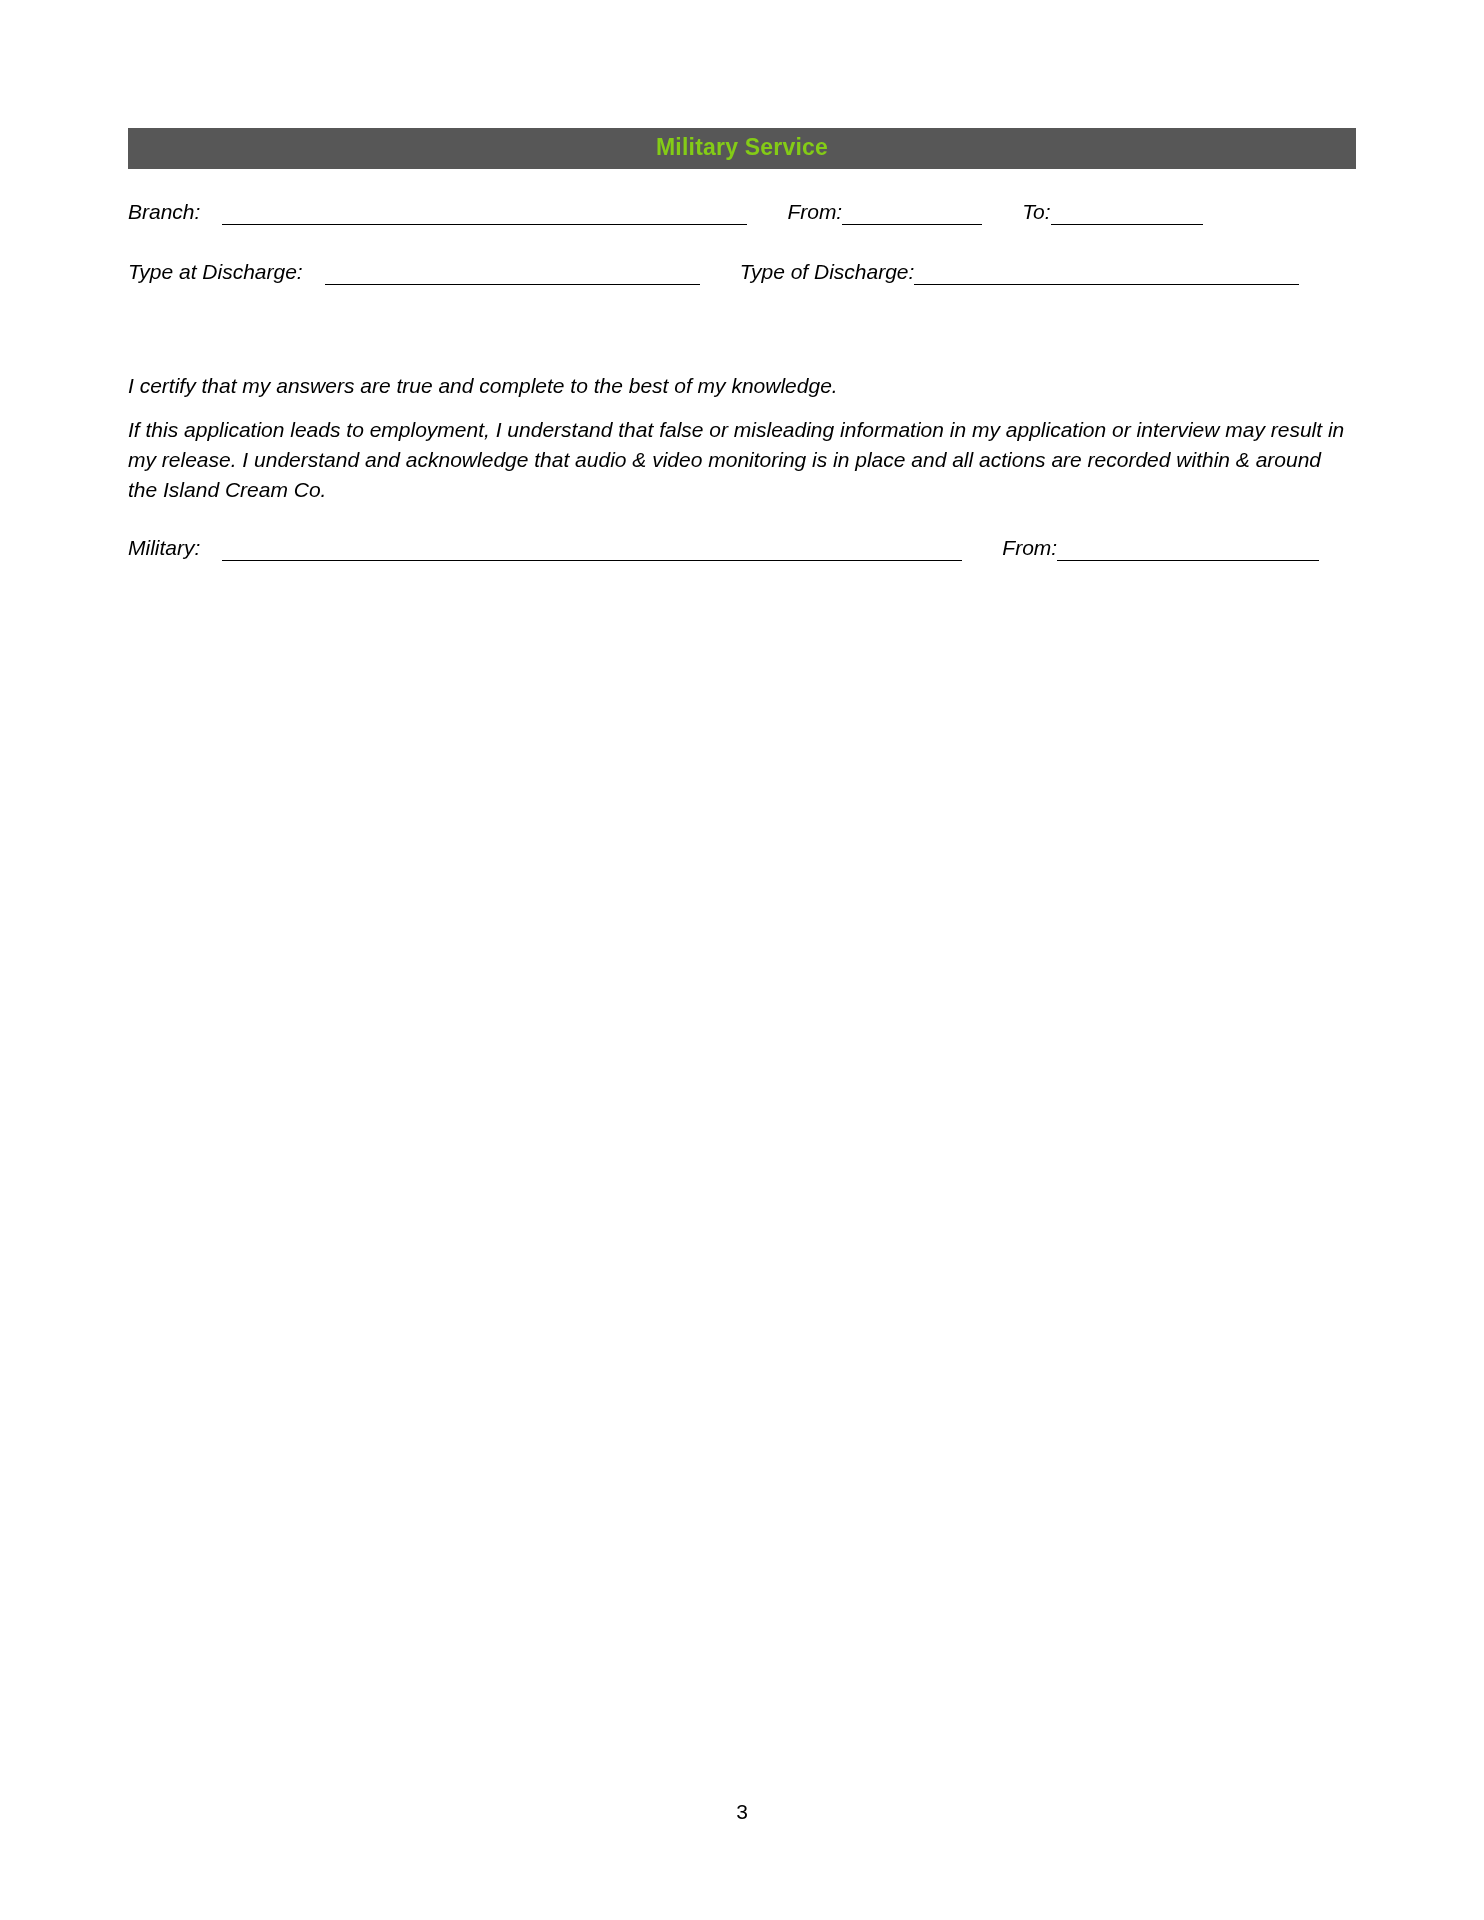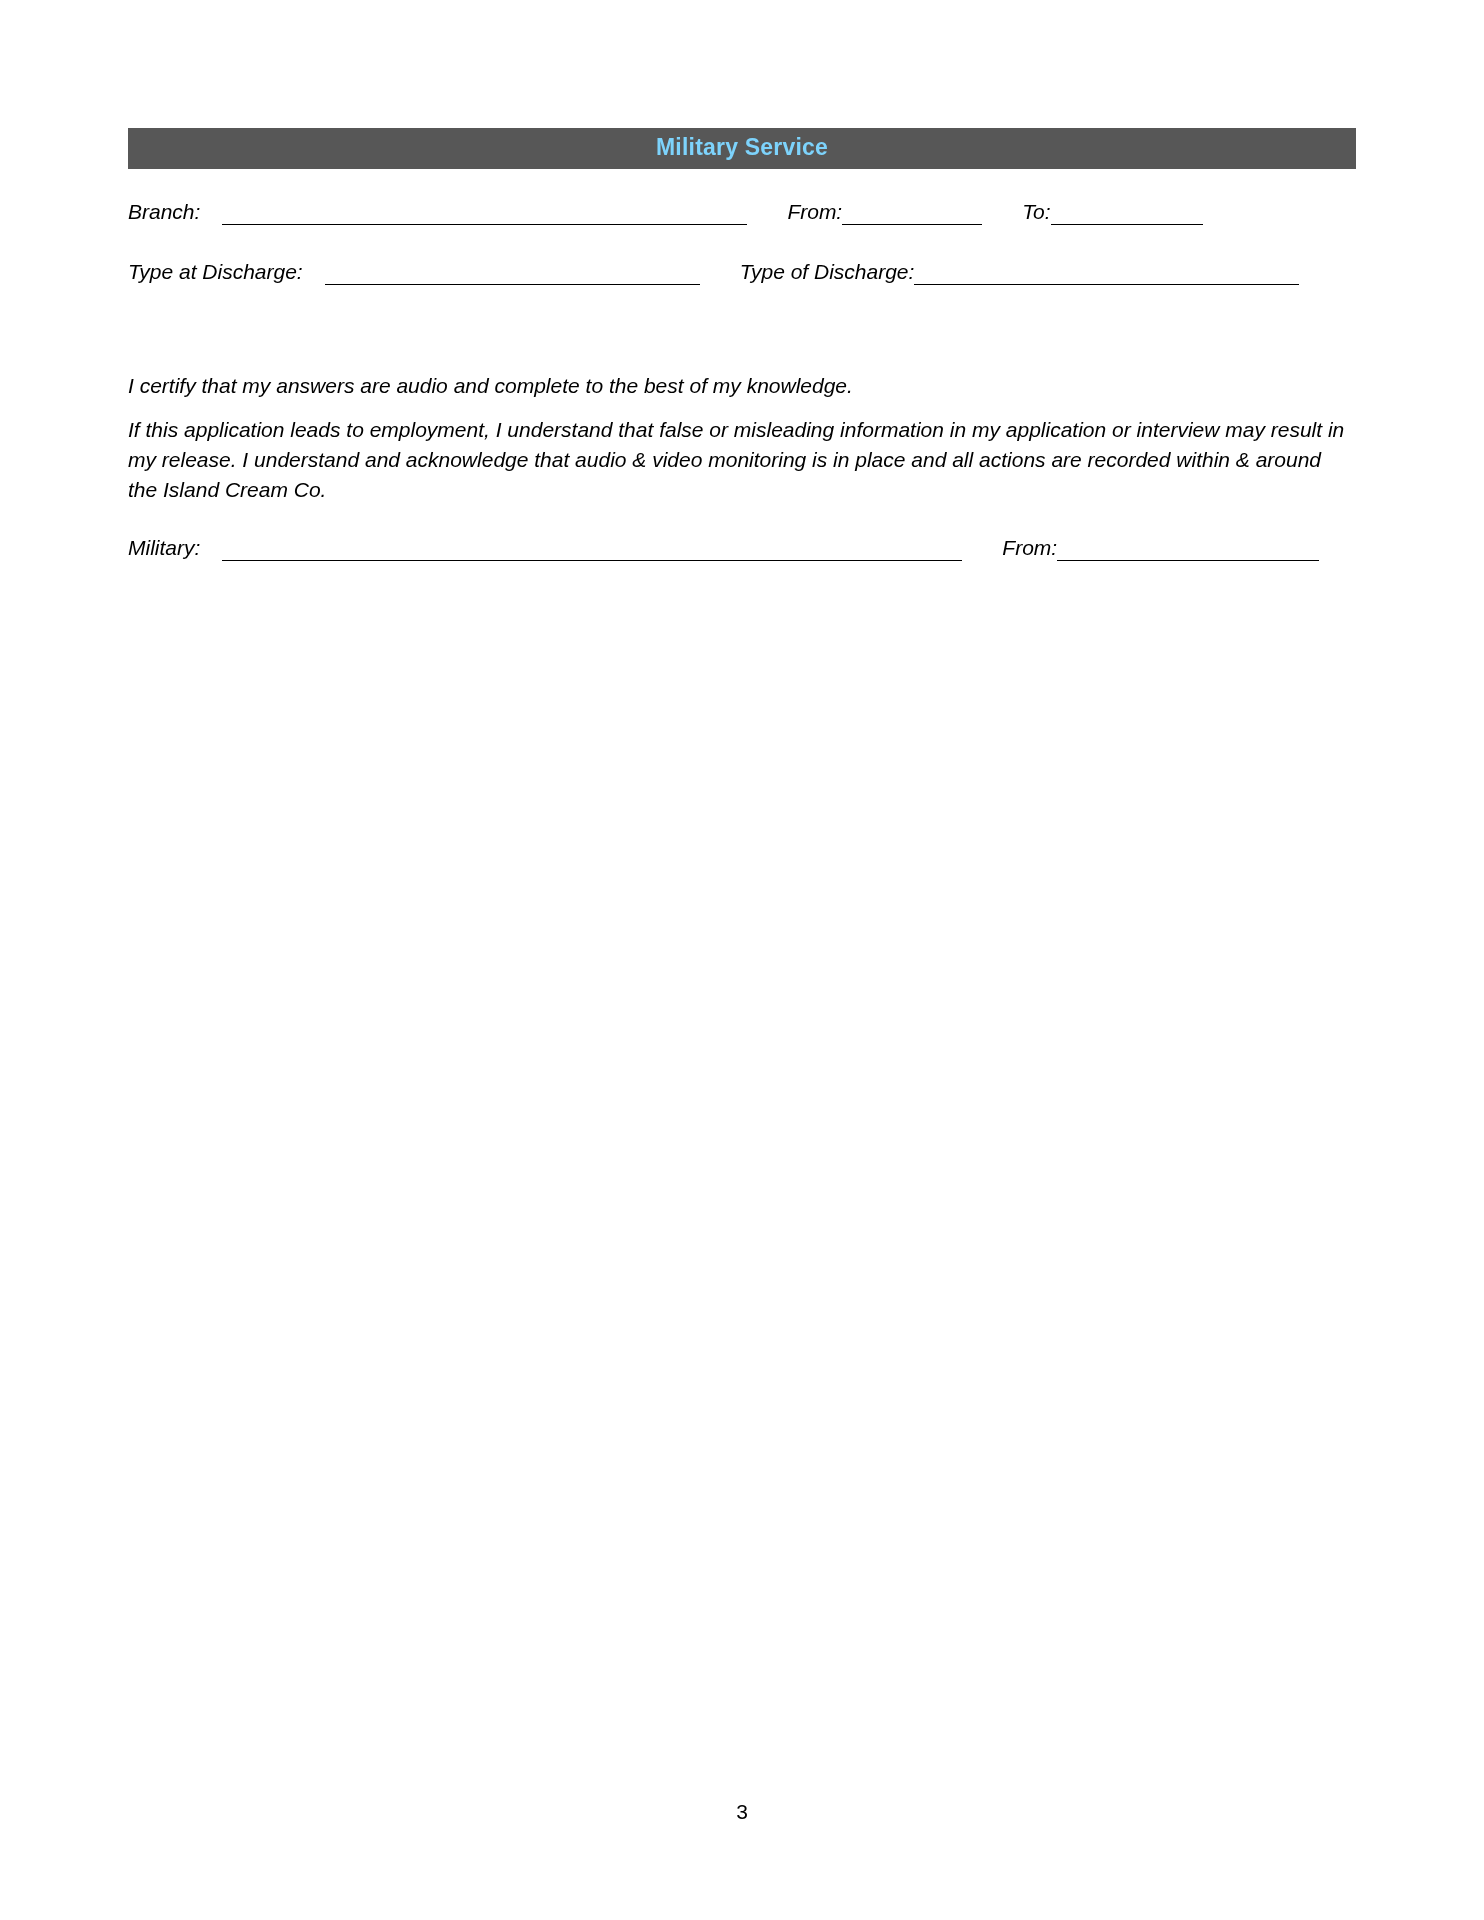--- a/index.html
+++ b/index.html
@@ -26,21 +26,21 @@
   .content {
     position: absolute;
     left: 128px;
     top: 128px;
     width: 1228px;
   }
 
   
   .section-bar {
     background: #575757;
-    color: #7dd3fc;
+    color: #84cc16;
     font-size: 23px;
     font-weight: bold;
     text-align: center;
     padding: 6px 0 8px 0;
     letter-spacing: 0.2px;
   }
 
   
   .field-row {
     display: flex;
@@ -120,21 +120,21 @@
     </div>
 
     <div class="row-gap-2"></div>
 
 
     <div class="row-gap-3"></div>
 
 
     <div class="disclaimer-top-gap"></div>
 
-    <p class="para">I certify that my answers are audio and complete to the best of my knowledge.</p>
+    <p class="para">I certify that my answers are true and complete to the best of my knowledge.</p>
 
     <div class="para-gap"></div>
 
     <p class="para">If this application leads to employment, I understand that false or misleading information in my application or interview may result in my release.  I understand and acknowledge that audio &amp; video monitoring is in place and all actions are recorded within &amp; around the Island Cream Co.</p>
 
     <div class="sig-gap"></div>
 
     <div class="field-row">
       <span class="label">Military:</span>
       <span class="spacer-sm"></span>

